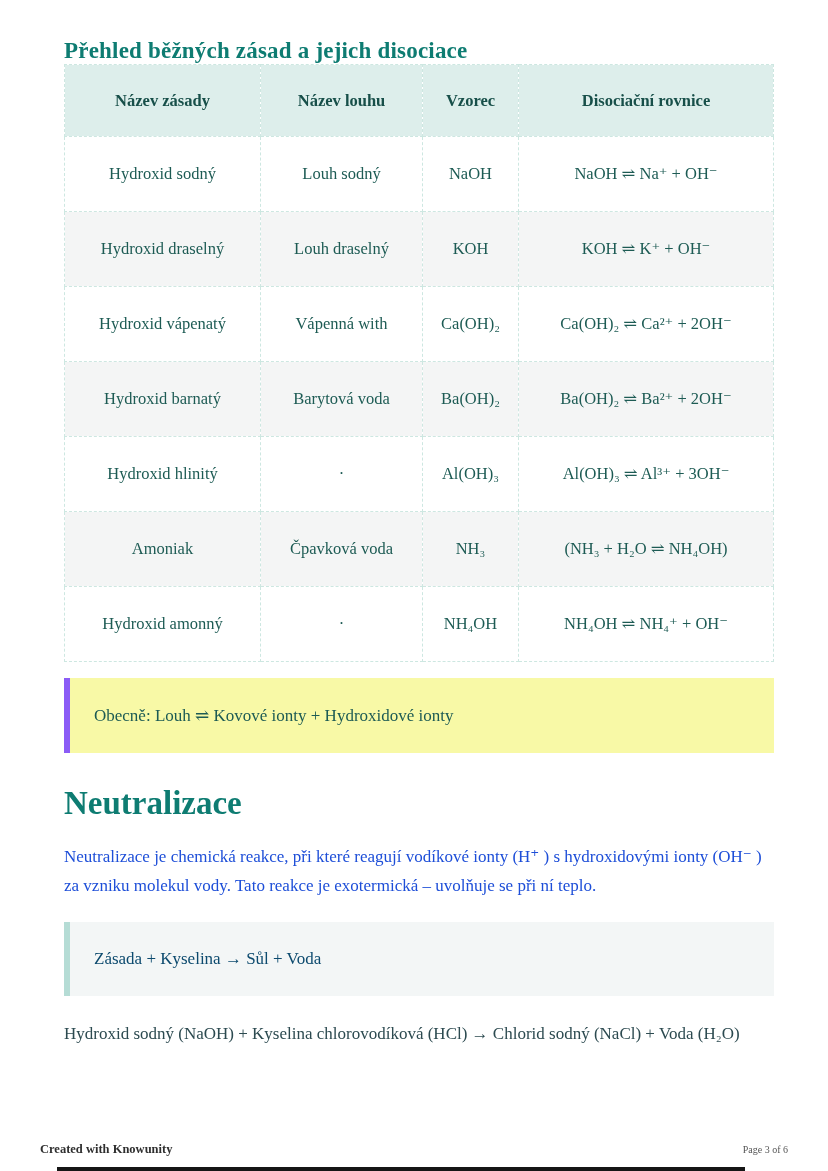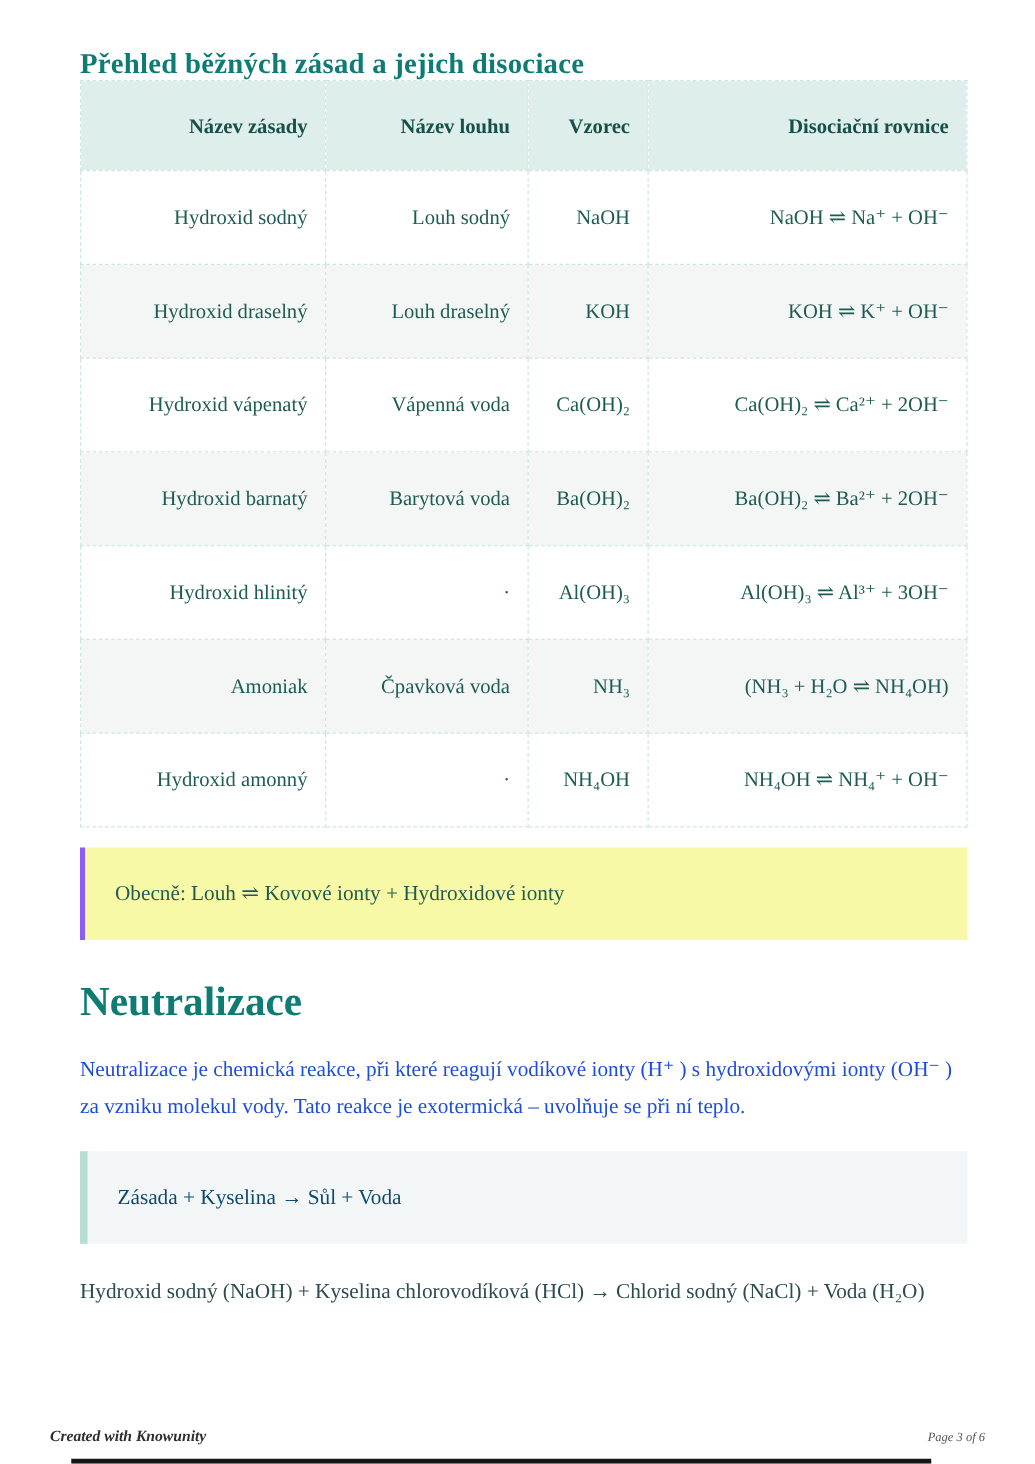--- a/index.html
+++ b/index.html
@@ -21,21 +21,21 @@
     letter-spacing: 0.2px;
   }
 
   table.bases { width: 100%; border-collapse: collapse; table-layout: fixed; }
   col.c1 { width: 196px; }
   col.c2 { width: 162px; }
   col.c3 { width: 96px; }
   col.c4 { width: auto; }
   .bases th, .bases td {
     border: 1px dashed #cde7e1;
-    text-align: right;
+    text-align: center;
     padding: 0 14px;
     font-size: 16.5px;
     color: #1d5b54;
     height: 75px;
     vertical-align: middle;
     overflow: hidden;
   }
   .bases th {
     background: #ddeeeb;
     font-weight: bold;
@@ -45,41 +45,40 @@
   .bases td { font-weight: normal; background: #ffffff; }
   .bases tbody tr:nth-child(even) td { background: #f4f5f5; }
 
   .callout {
     margin-top: 16px;
     width: 100%;
     padding: 27px 24px;
     font-size: 17px;
     color: #1d5b54;
   }
-  .callout-yellow { background: #f8f9a6; border-left: 4px solid #8b5cf6; }
+  .callout-yellow { background: #f8f9a6; border-left: 6px solid #8b5cf6; }
   .callout-gray  { background: #f3f6f6; border-left: 6px solid #b5dcd5; margin-top: 22px; color: #0c4a6e; }
 
   .neutral-title {
     color: #0e7c72;
     font-size: 33px;
     font-weight: bold;
     margin-top: 32px;
     margin-bottom: 20px;
   }
   .body-par { font-size: 17px; line-height: 1.72; color: #1d4ed8; }
   .example  { margin-top: 24px; font-size: 17px; line-height: 1.7; color: #2c4a50; }
 
   .footer {
     position: absolute;
     left: 0; right: 0; bottom: 14px;
     display: flex;
     justify-content: space-between;
     align-items: baseline;
     padding: 0 40px;
-    font-style: italic;
   }
   .footer-left  { font-size: 12.5px; font-weight: bold; color: #2f2f2f; }
   .footer-right { font-size: 10px; color: #555555; }
 
   .next-page-edge {
     position: absolute;
     bottom: 0;
     left: 57px;
     width: 688px;
     height: 4px;
@@ -116,21 +115,21 @@
         <td>NaOH ⇌ Na⁺  + OH⁻</td>
       </tr>
       <tr>
         <td>Hydroxid draselný</td>
         <td>Louh draselný</td>
         <td>KOH</td>
         <td>KOH ⇌ K⁺  + OH⁻</td>
       </tr>
       <tr>
         <td>Hydroxid vápenatý</td>
-        <td>Vápenná voda</td>
+        <td>Vápenná with</td>
         <td>Ca(OH)₂</td>
         <td>Ca(OH)₂ ⇌ Ca²⁺  + 2OH⁻</td>
       </tr>
       <tr>
         <td>Hydroxid barnatý</td>
         <td>Barytová voda</td>
         <td>Ba(OH)₂</td>
         <td>Ba(OH)₂ ⇌ Ba²⁺  + 2OH⁻</td>
       </tr>
       <tr>

